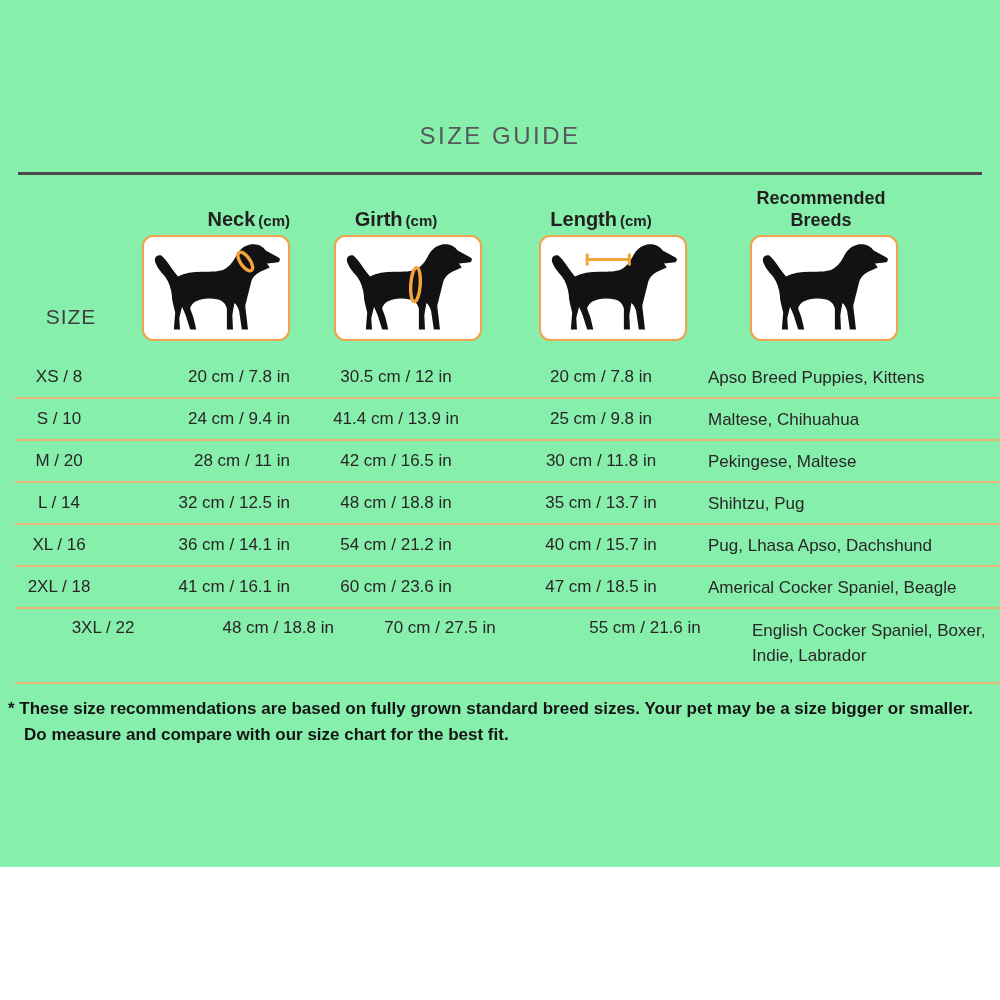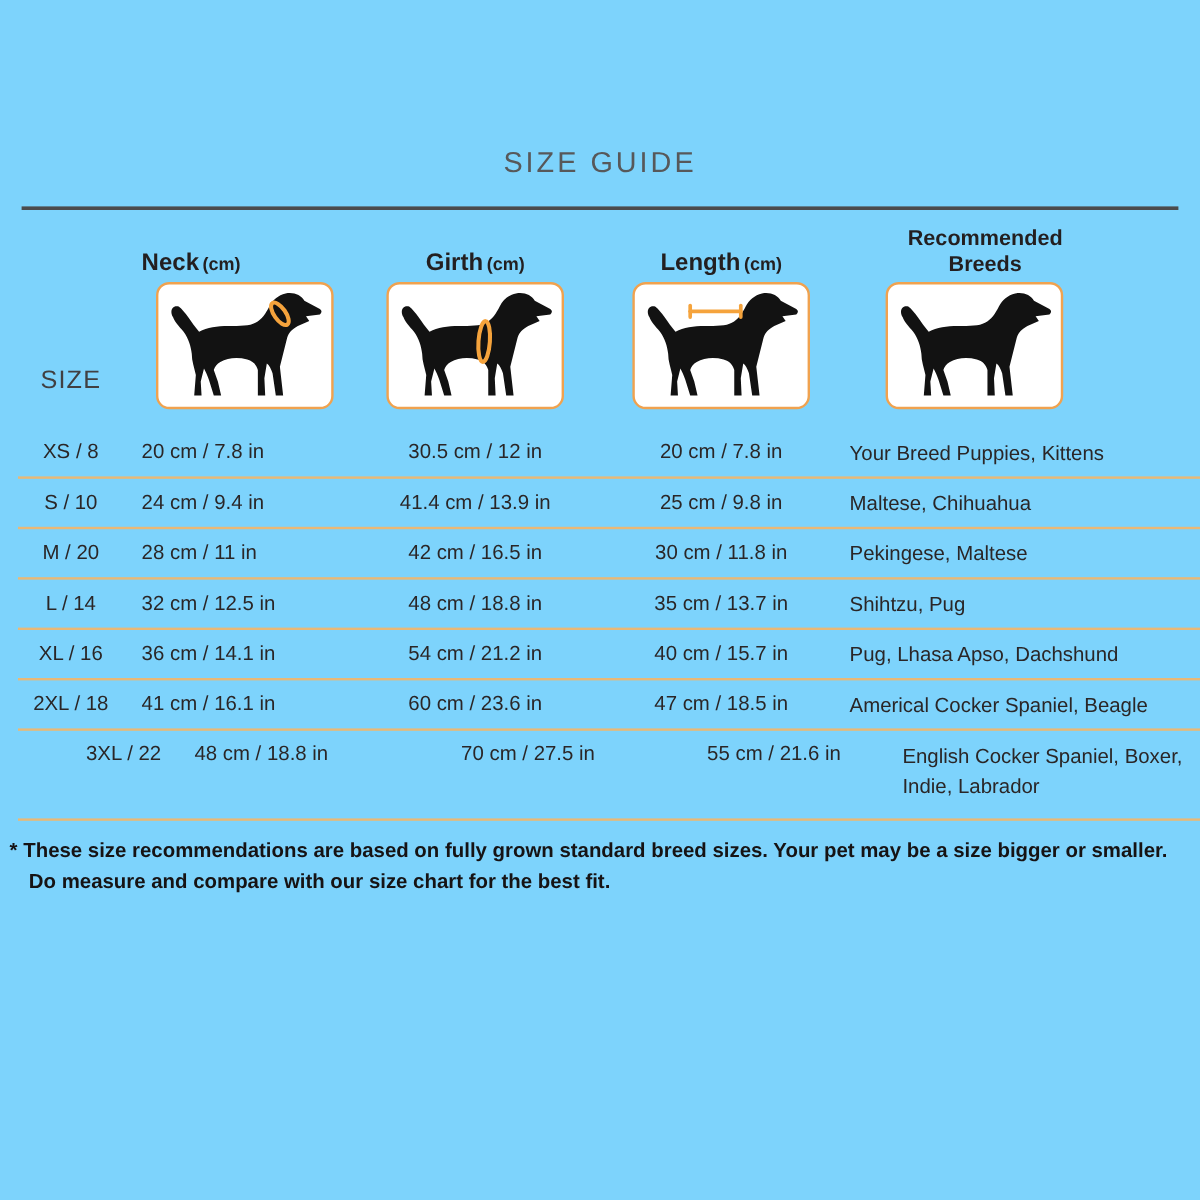--- a/index.html
+++ b/index.html
@@ -2,51 +2,51 @@
 <html><head>
 <meta charset="utf-8">
 <style>
   * { margin:0; padding:0; box-sizing:border-box; }
   html,body { background:#ffffff; }
   body {
     width:1000px; height:1000px; overflow:hidden;
     font-family:"Liberation Sans", sans-serif;
     color:#262223;
   }
-  .page { width:1000px; height:1000px; background:#7dd3fc; }
+  .page { width:1000px; height:867px; background:#86efac; }
 
   .title {
     padding-top:122px;
     text-align:center;
     font-size:24px; font-weight:400;
     letter-spacing:2.5px;
     color:#57585a;
   }
   .top-rule {
     margin:22px 18px 0 18px;
     border-top:3px solid #4b4b4d;
   }
 
   
   .c-size   { width:118px; text-align:center; }
-  .c-neck   { width:172px; text-align:left; }
+  .c-neck   { width:172px; text-align:right; }
   .c-girth  { width:212px; text-align:center; }
   .c-length { width:198px; text-align:center; }
   .c-breeds { flex:1; text-align:left; }
 
   .header-row { display:flex; align-items:flex-end; margin-top:10px; min-height:46px; }
   .hdr .hl { font-size:20px; font-weight:bold; color:#231f20; }
   .hdr .hu { font-size:15px; font-weight:bold; color:#231f20; margin-left:3px; }
   .breeds-hdr {
     width:132px; margin-left:55px;
     font-size:18px; font-weight:bold; line-height:22px;
     text-align:center; color:#231f20;
   }
 
-  .dog-row { display:flex; margin-top:4px; height:106px; }
+  .dog-row { display:flex; margin-top:4px; height:106px;padding-left:12px; }
   .size-label {
     display:flex; align-items:flex-end; justify-content:center;
     padding-bottom:12px;
     font-size:21px; letter-spacing:1px; color:#414042;
   }
   .cell-box { display:flex; justify-content:center; }
   .cell-box.breeds-box { justify-content:flex-start; padding-left:38px; }
   .dog-box {
     width:148px; height:106px;
     border:2.5px solid #f0a24f; border-radius:11px;
@@ -176,21 +176,21 @@
     </div>
   </div>
 
   <div class="rows">
 
     <div class="trow">
       <div class="c-size">XS / 8</div>
       <div class="c-neck">20 cm / 7.8 in</div>
       <div class="c-girth">30.5 cm / 12 in</div>
       <div class="c-length">20 cm / 7.8 in</div>
-      <div class="c-breeds"><span class="breeds-text">Your Breed Puppies, Kittens</span></div>
+      <div class="c-breeds"><span class="breeds-text">Apso Breed Puppies, Kittens</span></div>
     </div>
     <div class="sep"></div>
 
     <div class="trow">
       <div class="c-size">S / 10</div>
       <div class="c-neck">24 cm / 9.4 in</div>
       <div class="c-girth">41.4 cm / 13.9 in</div>
       <div class="c-length">25 cm / 9.8 in</div>
       <div class="c-breeds"><span class="breeds-text">Maltese, Chihuahua</span></div>
     </div>

